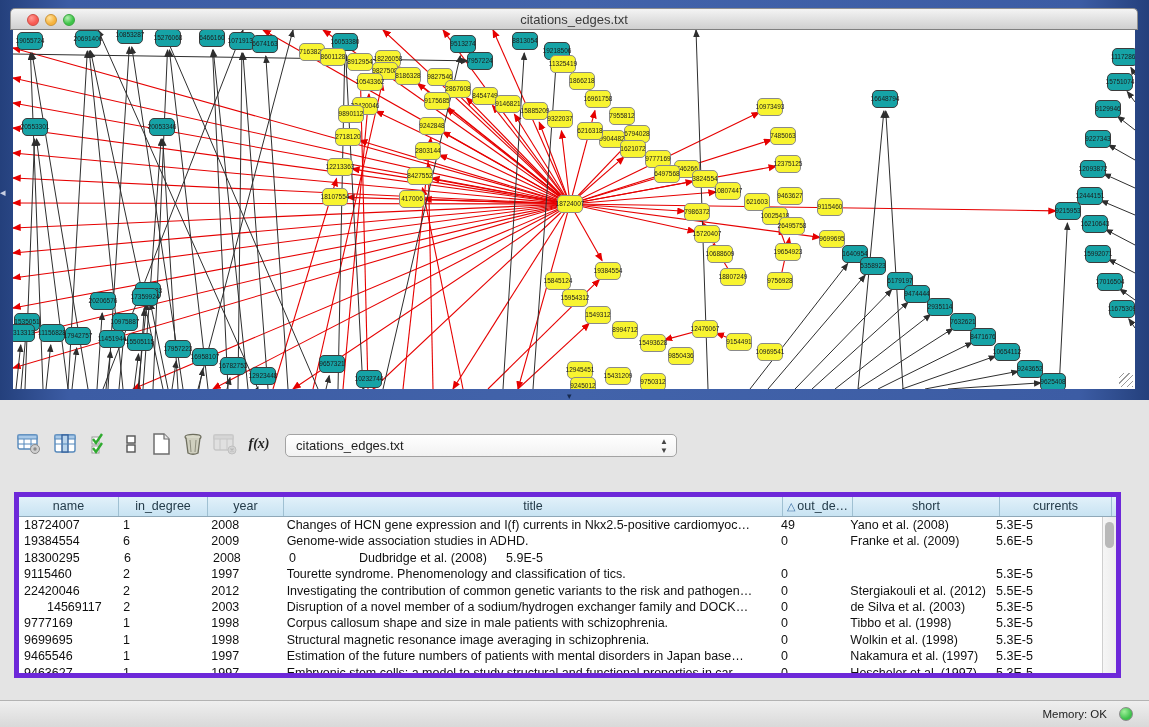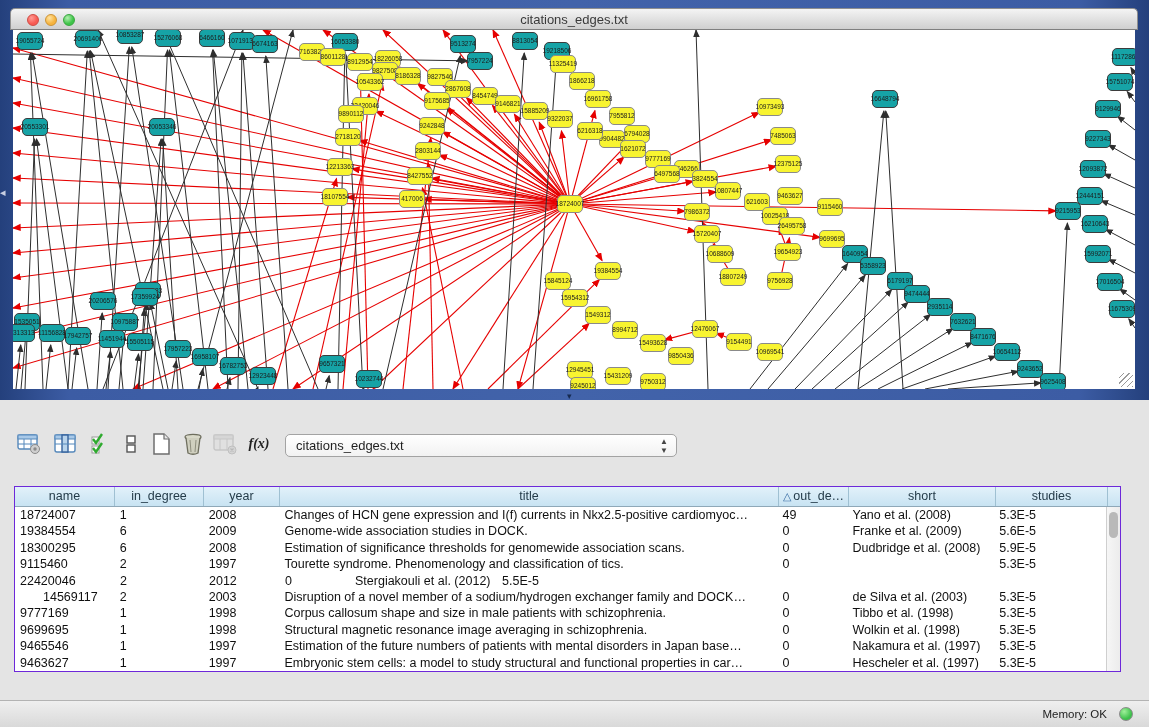--- a/index.html
+++ b/index.html
@@ -32,21 +32,21 @@
   #panel-title { position:absolute; left:13px; top:4px; font-size:12.5px; color:#2e2e2e; }
   #float-icon { position:absolute; right:40px; top:4px; width:15px; height:15px; }
   #panel-close { position:absolute; right:15px; top:2px; font-size:14px; font-weight:bold; color:#1b1b1b; cursor:default; }
 
   #toolbar { position:absolute; left:0; top:27px; width:100%; height:36px; }
   .tool { position:absolute; top:4px; width:26px; height:26px; display:flex; align-items:center; justify-content:center; }
   #combo { position:absolute; left:285px; top:7px; width:392px; height:23px; background:linear-gradient(#ffffff,#f2f2f2);
     border:1px solid #a3a3a3; border-radius:5px; font-size:13px; color:#1f1f1f; line-height:21px; padding-left:10px; }
   #combo-arrows { position:absolute; right:8px; top:2px; font-size:8px; color:#444; line-height:9px; text-align:center; }
 
-  #table-box { position:absolute; left:14px; top:86px; width:1107px; height:186px; background:#fff; border:1px solid #6d28d9; }
+  #table-box { position:absolute; left:14px; top:92px; width:1107px; height:186px; background:#fff; border:5px solid #6d28d9; }
   #thead { display:flex; height:20px; background:linear-gradient(#e2f1fa,#c8e3f2); border-bottom:1px solid #8fa8b8; }
   .th { font-size:12.5px; color:#243b49; text-align:center; line-height:19px; border-right:1px solid #9fc0d2;
         overflow:hidden; white-space:nowrap; }
   .th .sort { color:#3a6ea5; margin-right:2px; font-size:11px; }
   #rows { position:absolute; left:0; top:20px; right:14px; bottom:0; overflow:hidden; }
   .tr { display:flex; height:16.4px; }
   .td { font-size:12.5px; color:#101010; line-height:16px; padding-left:5px; overflow:hidden; white-space:nowrap; }
   #vscroll { position:absolute; right:0; top:20px; width:14px; bottom:0; background:linear-gradient(90deg,#f6f6f6,#ececec);
     border-left:1px solid #cfcfcf; }
   #vthumb { position:absolute; left:2px; top:5px; width:9px; height:26px; background:#b9b9b9; border-radius:5px; }
@@ -773,63 +773,63 @@
   </div>
 
   <div id="table-box">
     <div id="thead">
         <div class="th" style="width: 100px;">name</div>
         <div class="th" style="width: 89px;">in_degree</div>
         <div class="th" style="width: 76px;">year</div>
         <div class="th" style="width: 499px;">title</div>
         <div class="th" style="width: 70px;"><span class="sort">△</span>out_de…</div>
         <div class="th" style="width: 147px;">short</div>
-        <div class="th" style="width: 112px;">studies</div>
+        <div class="th" style="width: 112px;">currents</div>
       </div>
     <div id="rows">
         <div class="tr">
           <div class="td" style="width: 100px;">18724007</div>
           <div class="td" style="width: 89px;">1</div>
           <div class="td" style="width: 76px;">2008</div>
           <div class="td" style="width: 499px;">Changes of HCN gene expression and I(f) currents in Nkx2.5-positive cardiomyoc…</div>
           <div class="td" style="width: 70px;">49</div>
           <div class="td" style="width: 147px;">Yano et al. (2008)</div>
           <div class="td" style="width: 112px;">5.3E-5</div>
         </div>
         <div class="tr">
           <div class="td" style="width: 100px;">19384554</div>
           <div class="td" style="width: 89px;">6</div>
           <div class="td" style="width: 76px;">2009</div>
-          <div class="td" style="width: 499px;">Genome-wide association studies in DOCK.</div>
+          <div class="td" style="width: 499px;">Genome-wide association studies in ADHD.</div>
           <div class="td" style="width: 70px;">0</div>
           <div class="td" style="width: 147px;">Franke et al. (2009)</div>
           <div class="td" style="width: 112px;">5.6E-5</div>
         </div>
         <div class="tr">
           <div class="td" style="width: 100px;">18300295</div>
           <div class="td" style="width: 89px;">6</div>
           <div class="td" style="width: 76px;">2008</div>
-          <div class="td" style="width: 499px;">Estimation of significance thresholds for genomewide association scans.</div>
           <div class="td" style="width: 70px;">0</div>
           <div class="td" style="width: 147px;">Dudbridge et al. (2008)</div>
           <div class="td" style="width: 112px;">5.9E-5</div>
         </div>
         <div class="tr">
           <div class="td" style="width: 100px;">9115460</div>
           <div class="td" style="width: 89px;">2</div>
           <div class="td" style="width: 76px;">1997</div>
           <div class="td" style="width: 499px;">Tourette syndrome. Phenomenology and classification of tics.</div>
           <div class="td" style="width: 70px;">0</div>
           <div class="td" style="width: 147px; margin-top: 29px;">Jankovic et al. (1997)</div>
           <div class="td" style="width: 112px;">5.3E-5</div>
         </div>
         <div class="tr">
           <div class="td" style="width: 100px;">22420046</div>
           <div class="td" style="width: 89px;">2</div>
           <div class="td" style="width: 76px;">2012</div>
+          <div class="td" style="width: 499px;">Investigating the contribution of common genetic variants to the risk and pathogen…</div>
           <div class="td" style="width: 70px;">0</div>
           <div class="td" style="width: 147px;">Stergiakouli et al. (2012)</div>
           <div class="td" style="width: 112px;">5.5E-5</div>
         </div>
         <div class="tr">
           <div class="td" style="width: 100px; padding-left: 28px;">14569117</div>
           <div class="td" style="width: 89px;">2</div>
           <div class="td" style="width: 76px;">2003</div>
           <div class="td" style="width: 499px;">Disruption of a novel member of a sodium/hydrogen exchanger family and DOCK…</div>
           <div class="td" style="width: 70px;">0</div>

